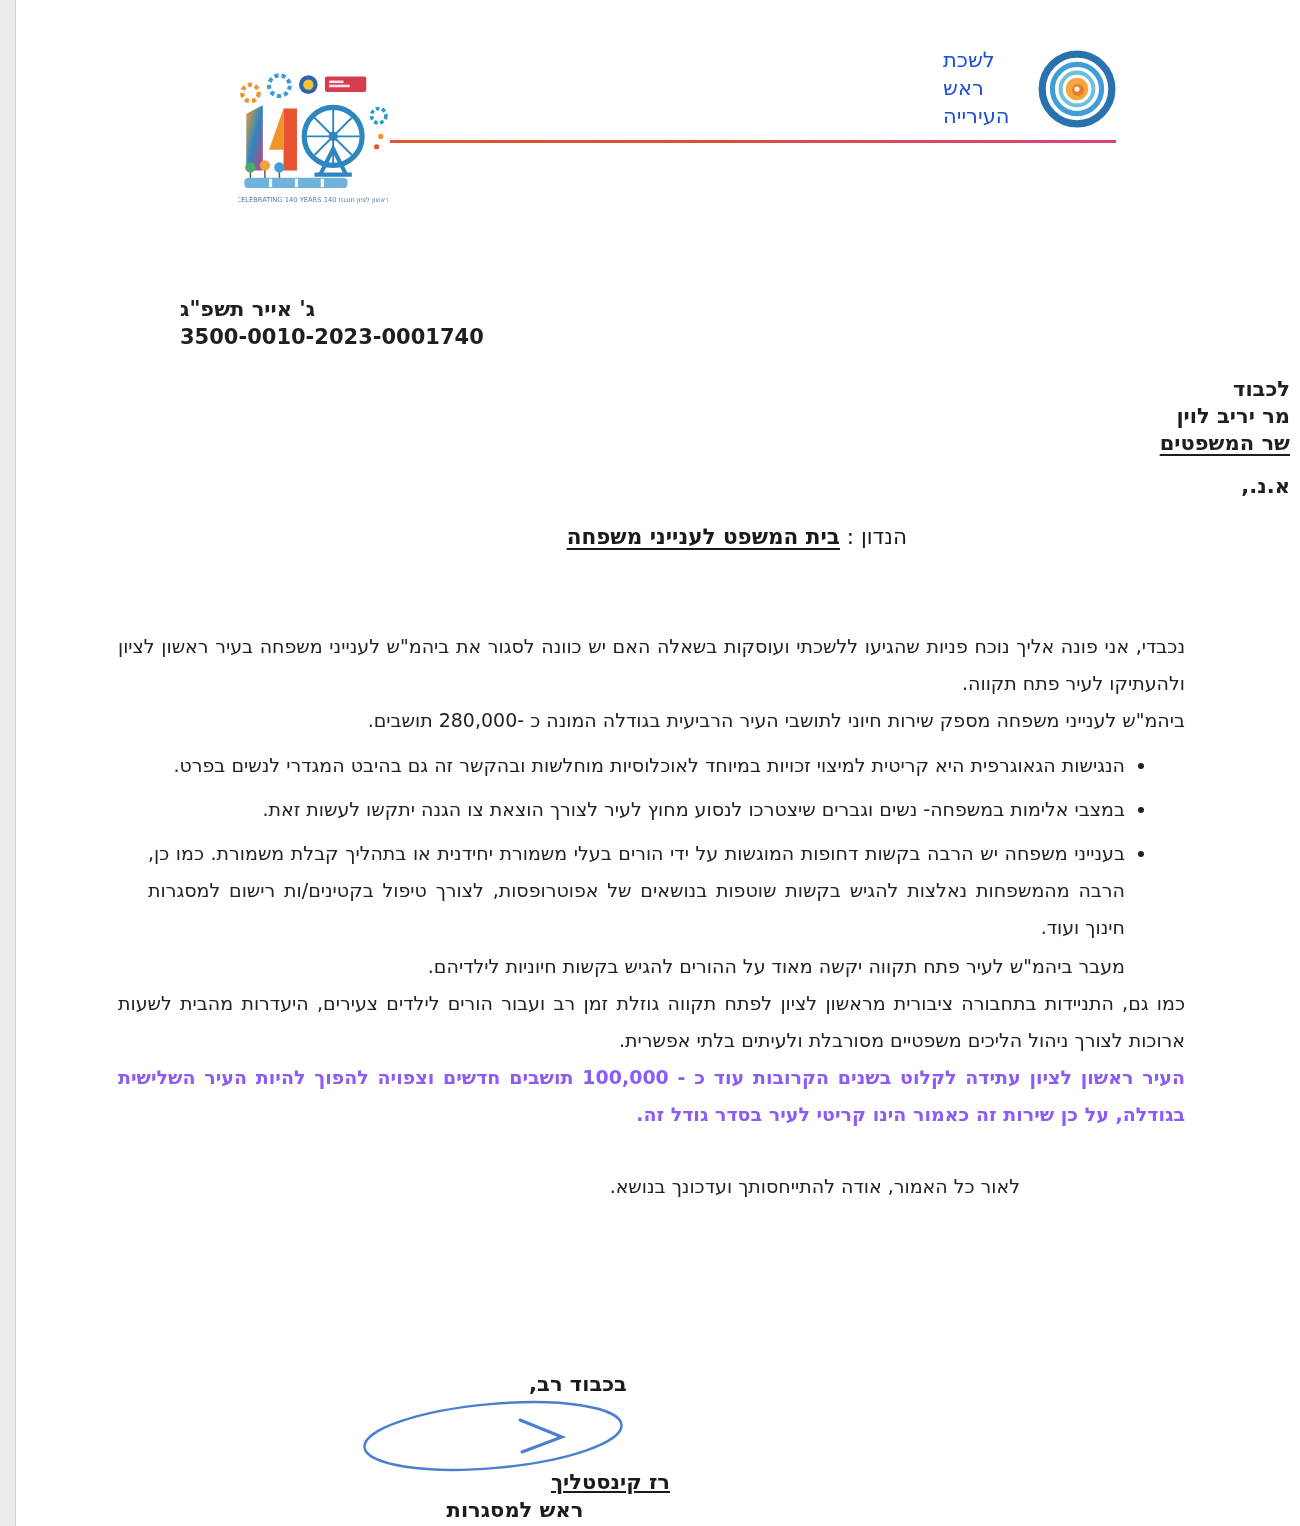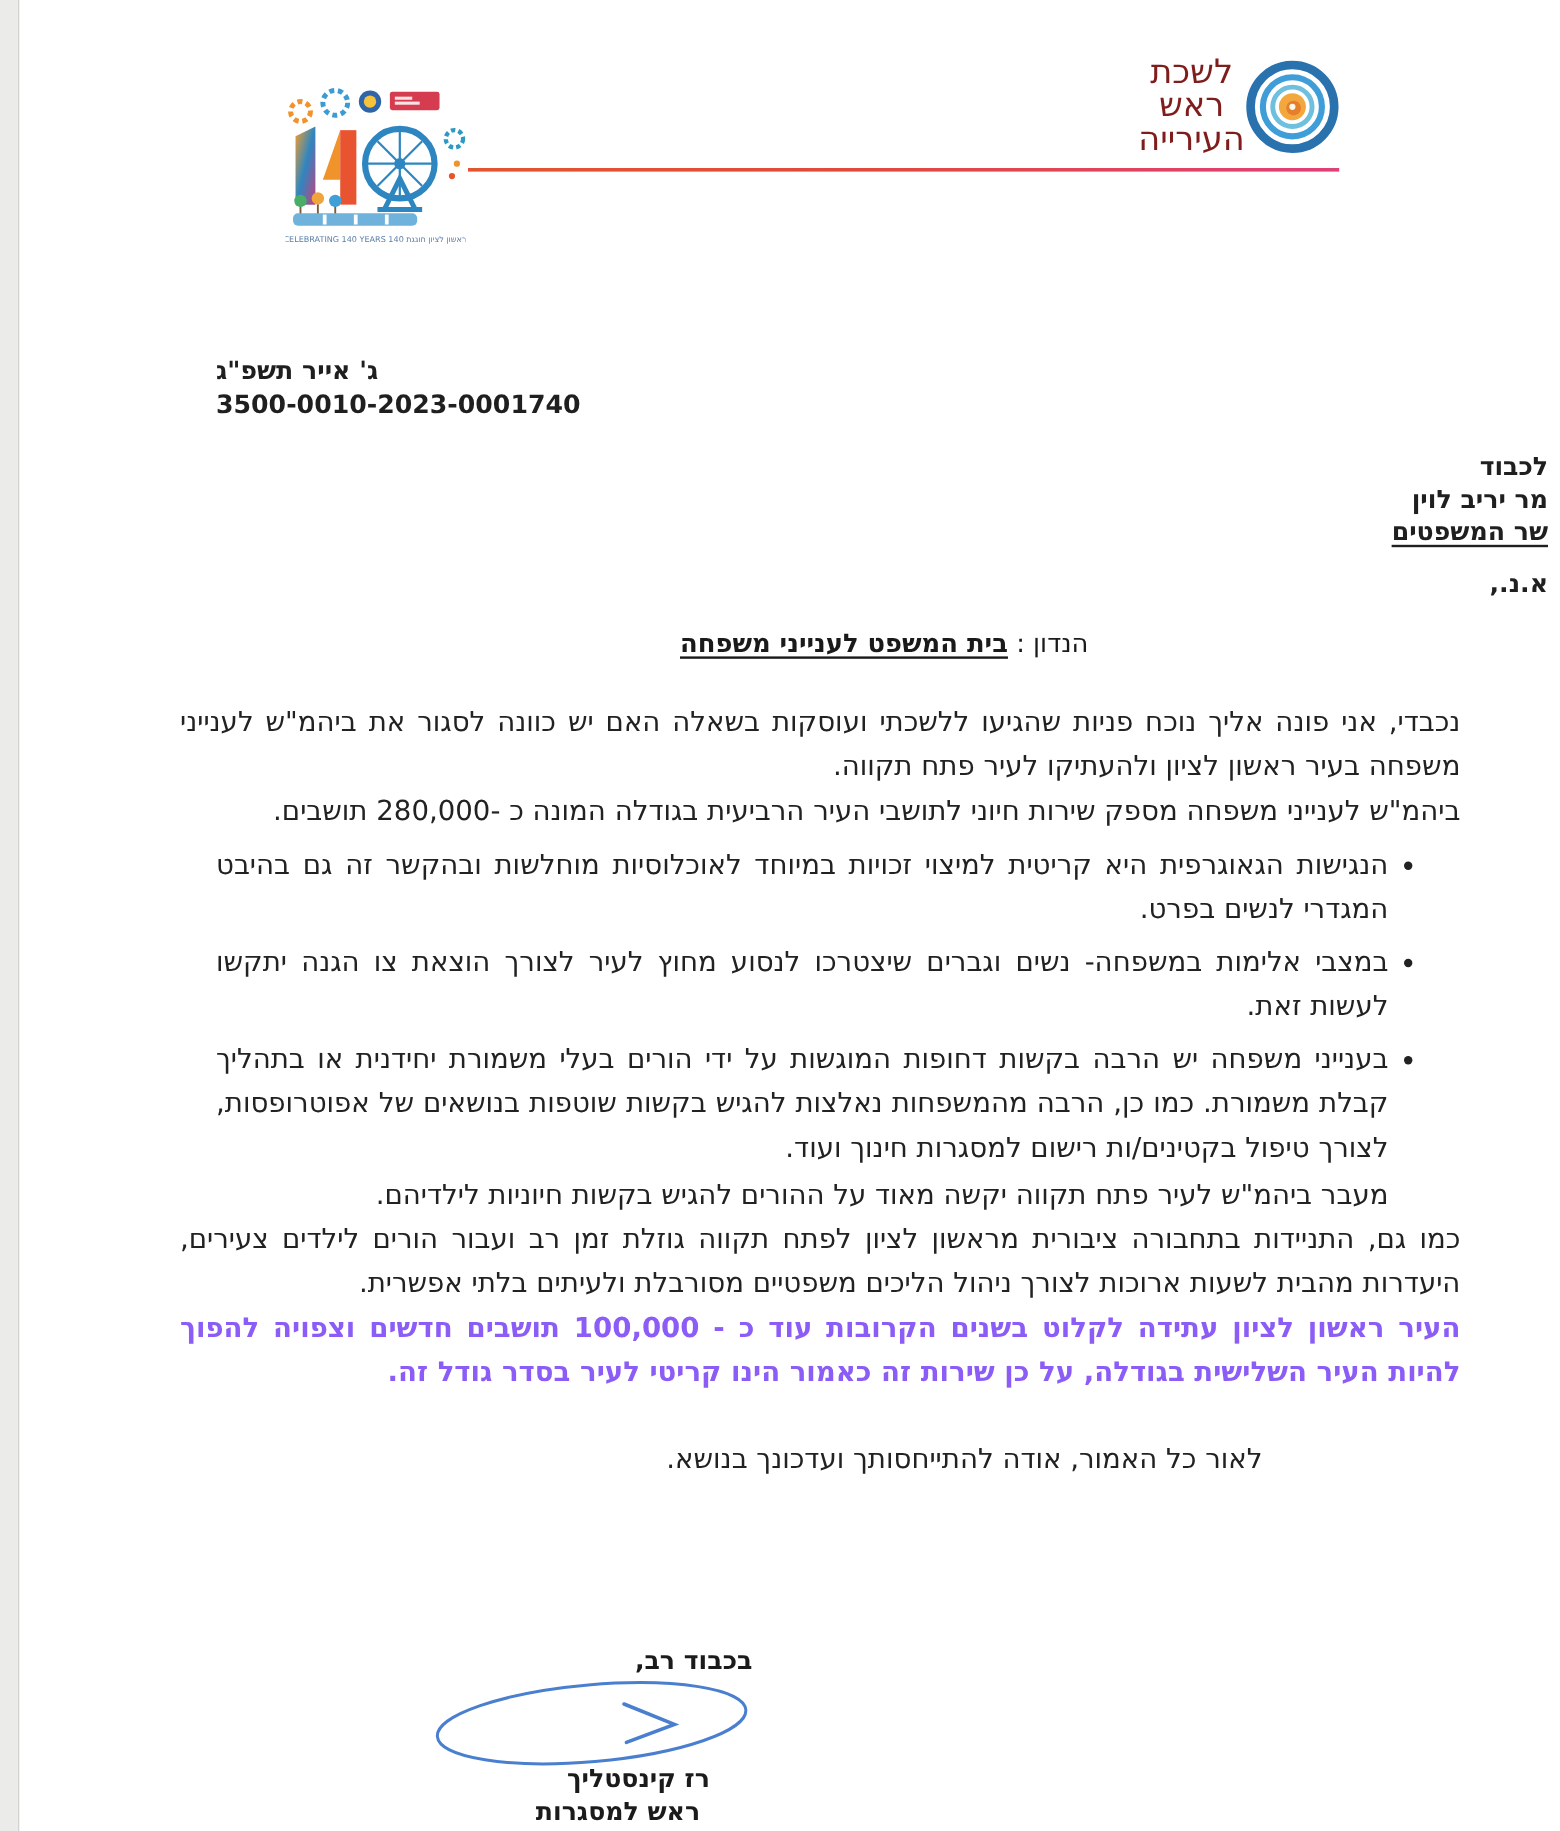--- a/index.html
+++ b/index.html
@@ -6,50 +6,50 @@
   .page{
     position:relative;width:1300px;height:1526px;background:#ffffff;
     font-family:"DejaVu Sans","Liberation Sans",sans-serif;color:#262626;overflow:hidden;
   }
   .scan-edge{position:absolute;left:0;top:0;width:15px;height:100%;
     background:#ebebe9;border-right:1px solid #d2d2cf;}
   
   .logo-140{position:absolute;left:238px;top:72px;width:150px;height:135px;}
   .accent-line{position:absolute;left:390px;top:140px;width:726px;height:3px;
     background:linear-gradient(90deg,#e2552d 0%,#e04a3c 45%,#de4079 100%);}
-  .office-label{position:absolute;left:943px;top:46px;width:100px;text-align:center;
-    direction:rtl;color:#7f1d1d;font-size:28px;line-height:28px;}
+  .office-label{position:absolute;left:943px;top:46px;width:100px;text-align:left;
+    direction:rtl;color:#1d4ed8;font-size:21px;line-height:28px;}
   .muni-logo{position:absolute;left:1036px;top:48px;width:82px;height:82px;}
   
   .date-block{position:absolute;left:180px;top:295px;direction:rtl;text-align:left;
     font-weight:bold;font-size:21px;line-height:28px;color:#1f1f1f;}
   
   .recipient{position:absolute;right:10px;top:376px;direction:rtl;text-align:right;
     font-weight:bold;font-size:21px;line-height:27px;color:#1f1f1f;}
   .recipient .title{text-decoration:underline;text-underline-offset:4px;}
   .recipient .salutation{margin-top:16px;}
   
   .subject{position:absolute;right:393px;top:524px;direction:rtl;font-size:21.5px;color:#1a1a1a;}
   .subject .subject-text{font-weight:bold;text-decoration:underline;text-underline-offset:4px;}
   
-  .letter-body{position:absolute;left:118px;top:584px;width:1067px;direction:rtl;
-    text-align:justify;font-size:23px;line-height:37px;color:#222222;margin-left:32px;}
+  .letter-body{position:absolute;left:118px;top:628px;width:1067px;direction:rtl;
+    text-align:justify;font-size:19px;line-height:37px;color:#222222;}
   .letter-body p{margin:0;}
   .letter-body ul{margin:8px 0 2px 0;padding:0 60px 0 30px;list-style:disc;}
   .letter-body li{margin-bottom:7px;text-align:justify;}
   .letter-body li:last-child{margin-bottom:0;}
   .p-indent{margin-right:60px !important;}
   .p-bold{font-weight:bold;color:#8b5cf6;}
   .p-closing{margin:35px 165px 0 0 !important;}
   
   .signature{position:absolute;left:355px;top:1372px;width:300px;direction:rtl;
     font-weight:bold;font-size:21px;color:#1b1b1b;}
   .sig-closing{position:absolute;top:0;left:16px;width:100%;text-align:center;transform:translateX(57px);}
   .sig-ink{position:absolute;left:5px;top:28px;}
-  .sig-name{position:absolute;top:98px;left:12px;width:100%;text-align:center;transform:translateX(15px);}
+  .sig-name{position:absolute;top:98px;left:0;width:100%;text-align:right;transform:translateX(15px);text-decoration:underline;}
   .sig-title{position:absolute;top:126px;left:0;width:100%;text-align:center;transform:translateX(10px);}
 </style>
 </head>
 <body>
 
 <div class="page">
   <div class="scan-edge"></div>
 
   <svg class="logo-140" viewBox="0 0 145 130">
     <defs>

